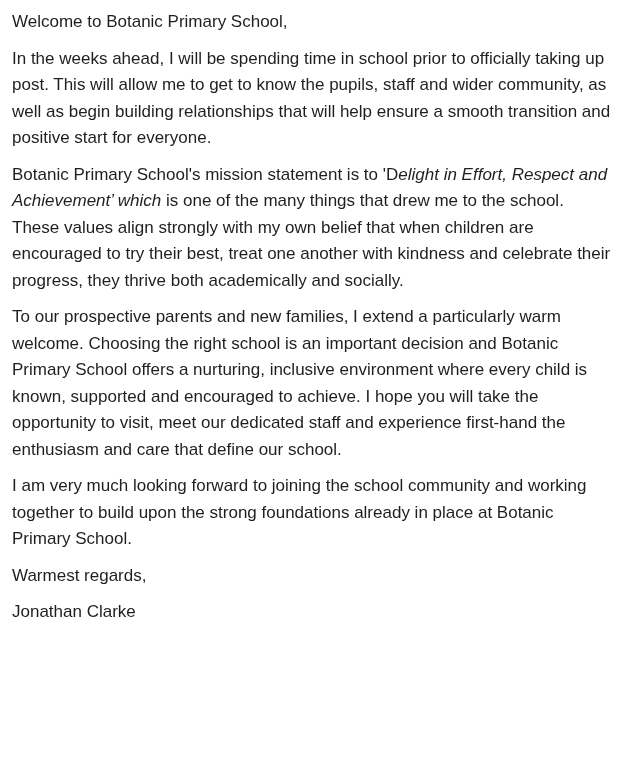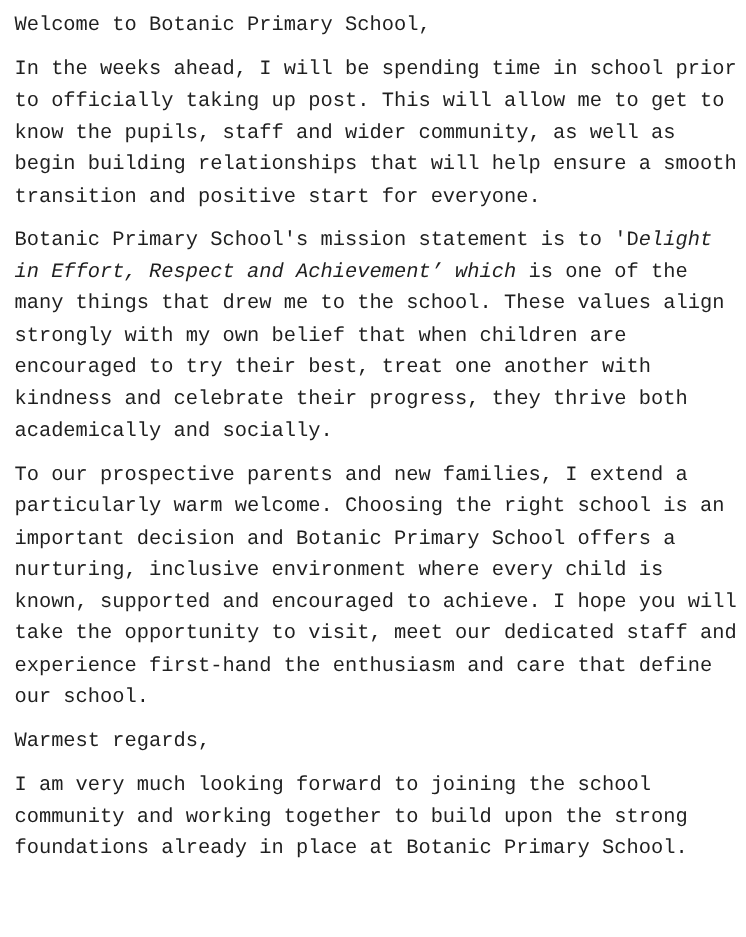--- a/index.html
+++ b/index.html
@@ -6,21 +6,21 @@
     margin: 0;
     padding: 0;
     background: #ffffff;
   }
   .page {
     width: 622px;
     min-height: 781px;
     box-sizing: border-box;
     padding: 9px 8px 0 12px;
     background: #ffffff;
-    font-family: Liberation Mono, monospace;
+    font-family: Liberation Sans, sans-serif;
     font-size: 17px;
     line-height: 26.5px;
     color: #1f1f1f;
     -webkit-font-smoothing: antialiased;
   }
   .para {
     margin: 0 0 10px 0;
     max-width: 602px;
   }
   .run { font-style: normal; }
@@ -33,18 +33,19 @@
 
   <p class="para"><span class="run">Welcome to Botanic Primary School,</span></p>
 
 
   <p class="para"><span class="run">In the weeks ahead, I will be spending time in school prior to officially taking up post. This will allow me to get to know the pupils, staff and wider community, as well as begin building relationships that will help ensure a smooth transition and positive start for everyone.</span></p>
 
   <p class="para"><span class="run">Botanic Primary School's mission statement is to 'D</span><span class="run italic">elight in Effort, Respect and Achievement’ which</span><span class="run"> is one of the many things that drew me to the school. These values align strongly with my own belief that when children are encouraged to try their best, treat one another with kindness and celebrate their progress, they thrive both academically and socially.</span></p>
 
   <p class="para"><span class="run">To our prospective parents and new families, I extend a particularly warm welcome. Choosing the right school is an important decision and Botanic Primary School offers a nurturing, inclusive environment where every child is known, supported and encouraged to achieve. I hope you will take the opportunity to visit, meet our dedicated staff and experience first-hand the enthusiasm and care that define our school.</span></p>
 
+  <p class="para"><span class="run">I am very much looking forward to joining the school community and working together to build upon the strong foundations already in place at Botanic Primary School.</span></p>
+
   <p class="para"><span class="run">Warmest regards,</span></p>
 
-  <p class="para"><span class="run">I am very much looking forward to joining the school community and working together to build upon the strong foundations already in place at Botanic Primary School.</span></p>
-
+  <p class="para"><span class="run">Jonathan Clarke</span></p>
 
 </div>
 
 </body></html>

